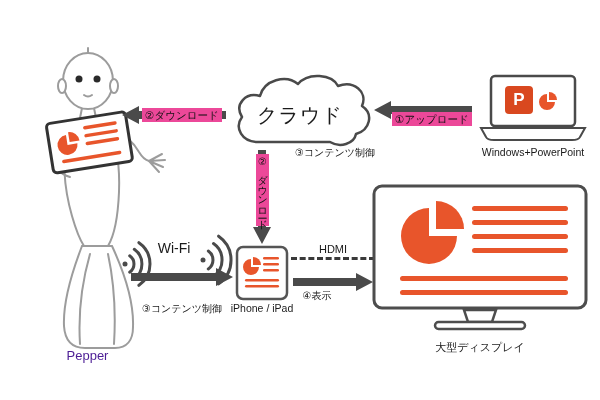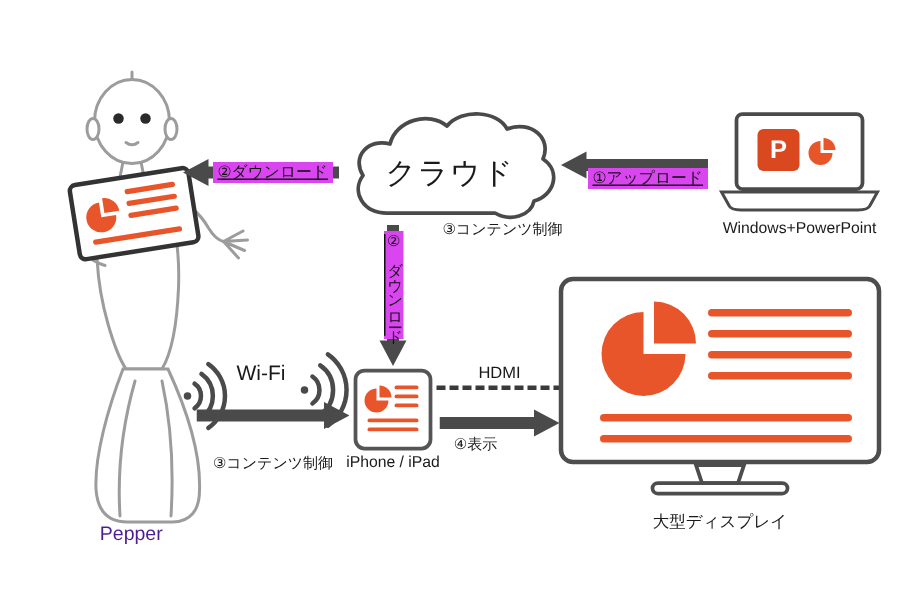--- a/index.html
+++ b/index.html
@@ -1,21 +1,21 @@
 <!DOCTYPE html>
 <html><head>
 <meta charset="utf-8">
 <style>
   html,body{margin:0;padding:0;background:#fff;}
   .stage{position:relative;width:600px;height:400px;background:#fff;overflow:hidden;
          font-family:"Liberation Sans","DejaVu Sans",sans-serif;color:#1a1a1a;}
   .abs{position:absolute;}
   .lbl{position:absolute;text-align:center;white-space:nowrap;color:#1a1a1a;}
-  .chip{position:absolute;background:#d946ef;color:#111;font-size:10.5px;line-height:14px;
-        padding:0 3px;white-space:nowrap;text-decoration:underline;}
+  .chip{position:absolute;background:#ec4899;color:#111;font-size:10.5px;line-height:14px;
+        padding:0 3px;white-space:nowrap;}
   .chip-v{writing-mode:vertical-rl;line-height:13px;padding:2px 0;font-size:10px;}
   .cloud-title{font-size:20px;letter-spacing:1px;}
   .small{font-size:10.5px;}
   .tiny{font-size:10px;}
   .pepper-name{font-size:13px;color:#4c1d95;}
   .ppt-logo{position:absolute;width:28px;height:28px;background:#d9481f;border-radius:4px;
             color:#fff;font-weight:bold;font-size:17px;line-height:28px;text-align:center;}
   .hdmi-line{position:absolute;border-top:3px dashed #3a3a3a;}
 </style>
 </head>

